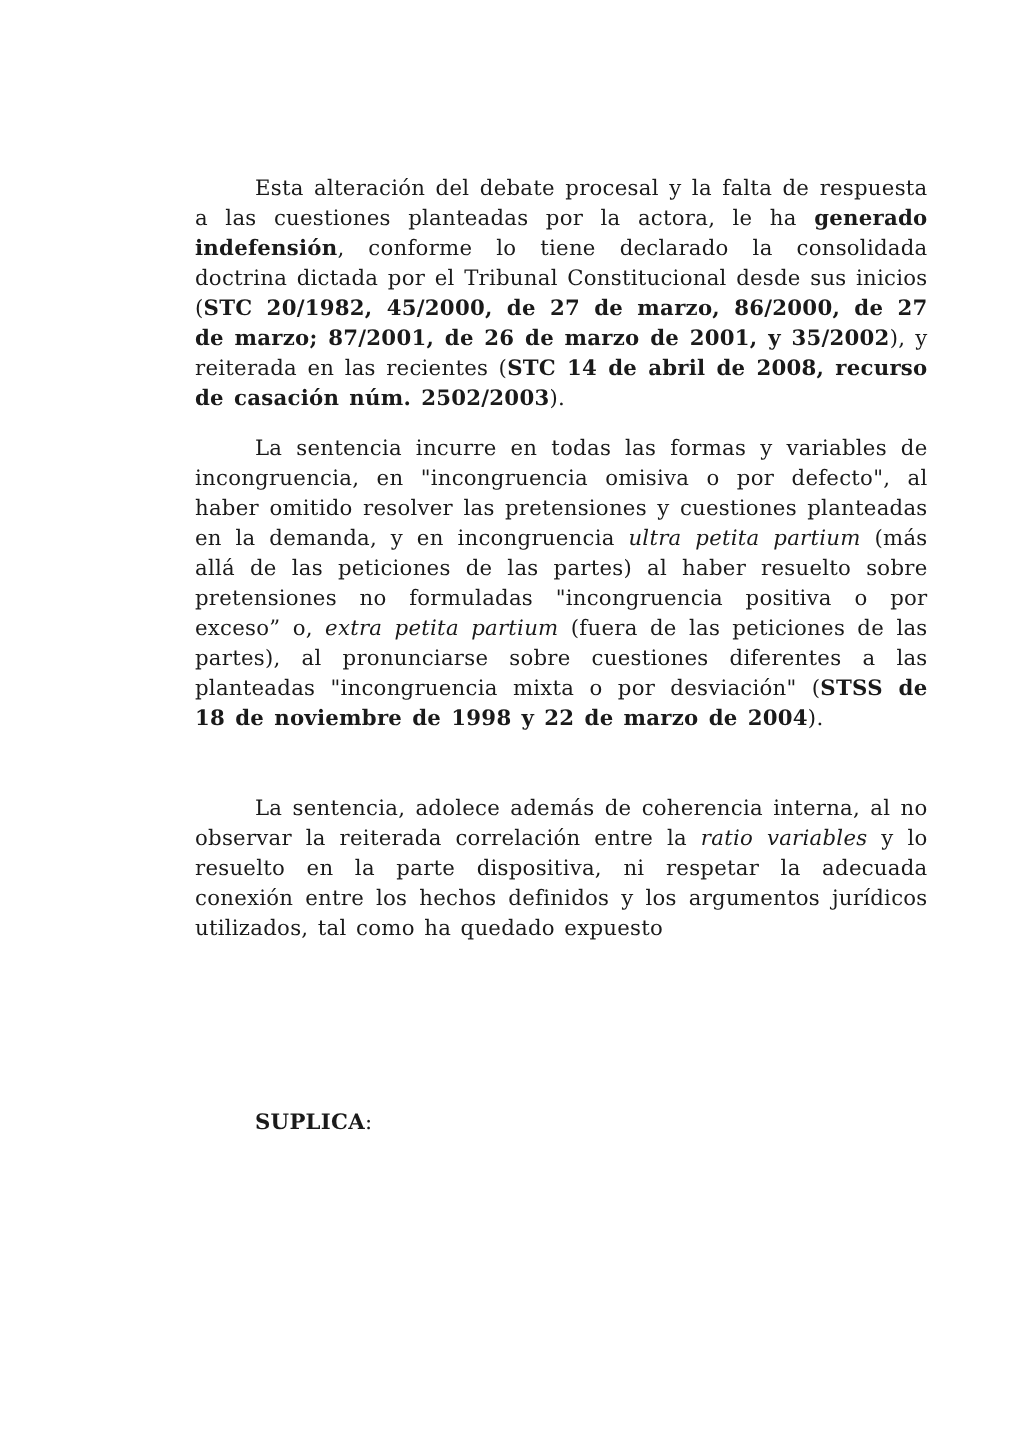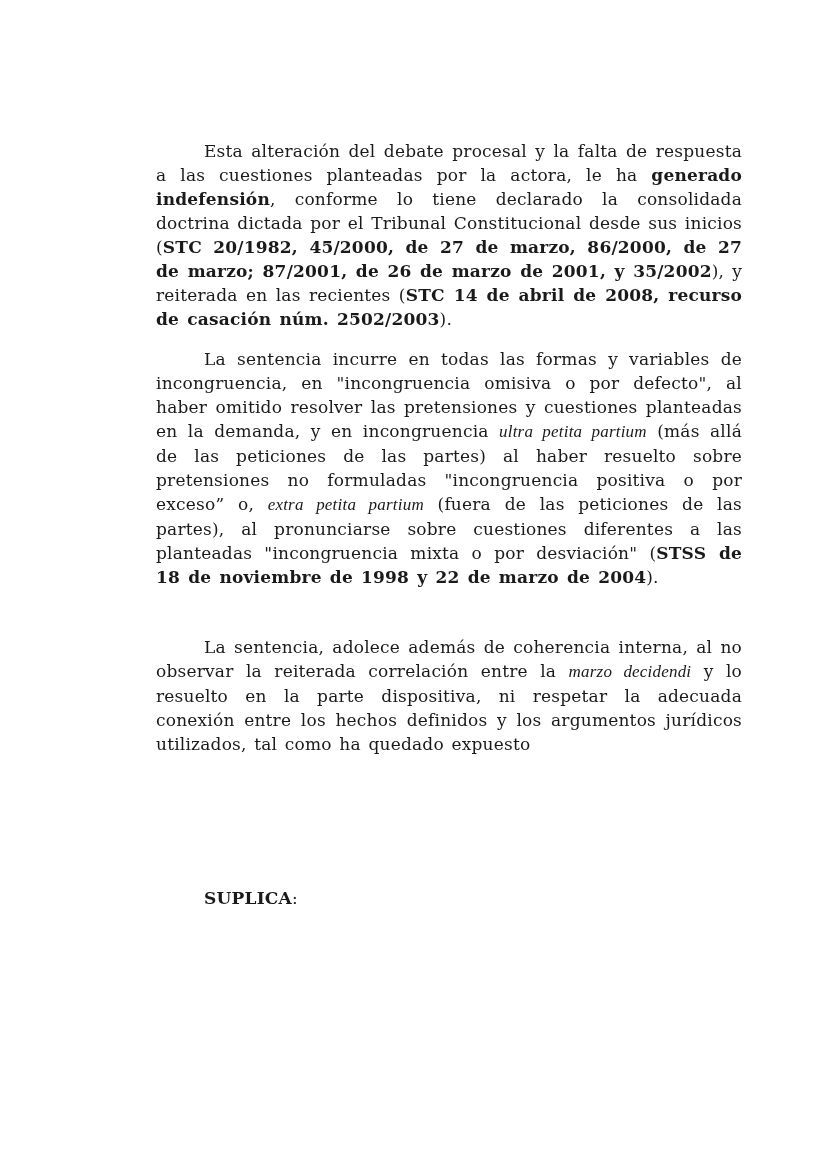--- a/index.html
+++ b/index.html
@@ -28,34 +28,34 @@
     letter-spacing: 0.2px;
     word-spacing: 2px;
   }
   .p1 { top: 139px; }
   .p2 { top: 347px; }
   .p3 { top: 635px; }
   .p4 { top: 811px; }
   .p5 { top: 886px; }
   .p6 { top: 956px; }
   .b { font-weight: bold; }
-  .i { font-style: italic; font-family: Liberation Serif, serif; }
+  .i { font-style: italic; }
   .footer {
     position: absolute;
     left: 156px;
     width: 586px;
     top: 1088px;
     text-align: center;
     font-size: 14px;
     line-height: 18px;
     letter-spacing: 1px;
     color: #1a1a1a;
   }
 </style>
 </head>
 <body>
 
 <div class="page">
   <p class="para p1"><span>Esta alteración del debate procesal y la falta de respuesta a las cuestiones planteadas por la actora, le ha </span><span class="b">generado indefensión</span><span>, conforme lo tiene declarado la consolidada doctrina dictada por el Tribunal Constitucional desde sus inicios (</span><span class="b">STC 20/1982, 45/2000, de 27 de marzo, 86/2000, de 27 de marzo; 87/2001, de 26 de marzo de 2001,  y 35/2002</span><span>), y reiterada en  las recientes (</span><span class="b">STC 14 de abril de 2008, recurso de casación núm. 2502/2003</span><span>).</span></p>
   <p class="para p2"><span>La sentencia incurre en todas las formas y variables de incongruencia, en "incongruencia omisiva o por defecto", al haber omitido resolver las pretensiones y cuestiones planteadas en la demanda, y en incongruencia </span><span class="i">ultra petita partium</span><span> (más allá de las peticiones de las partes) al haber resuelto sobre pretensiones no formuladas "incongruencia positiva o por exceso” o, </span><span class="i">extra petita partium</span><span> (fuera de las peticiones de las partes), al pronunciarse sobre cuestiones diferentes a las planteadas "incongruencia mixta o por desviación" (</span><span class="b">STSS  de 18 de noviembre de 1998 y 22 de marzo de 2004</span><span>).</span></p>
-  <p class="para p3"><span>La sentencia, adolece además  de coherencia interna, al no observar la reiterada correlación entre la </span><span class="i">marzo decidendi</span><span> y lo resuelto en la parte dispositiva, ni respetar la adecuada conexión entre los hechos definidos y los argumentos jurídicos utilizados, tal como ha quedado expuesto</span></p>
+  <p class="para p3"><span>La sentencia, adolece además  de coherencia interna, al no observar la reiterada correlación entre la </span><span class="i">ratio variables</span><span> y lo resuelto en la parte dispositiva, ni respetar la adecuada conexión entre los hechos definidos y los argumentos jurídicos utilizados, tal como ha quedado expuesto</span></p>
   <p class="para p5"><span class="b">SUPLICA</span><span>:</span></p>
 </div>
 
 </body></html>

